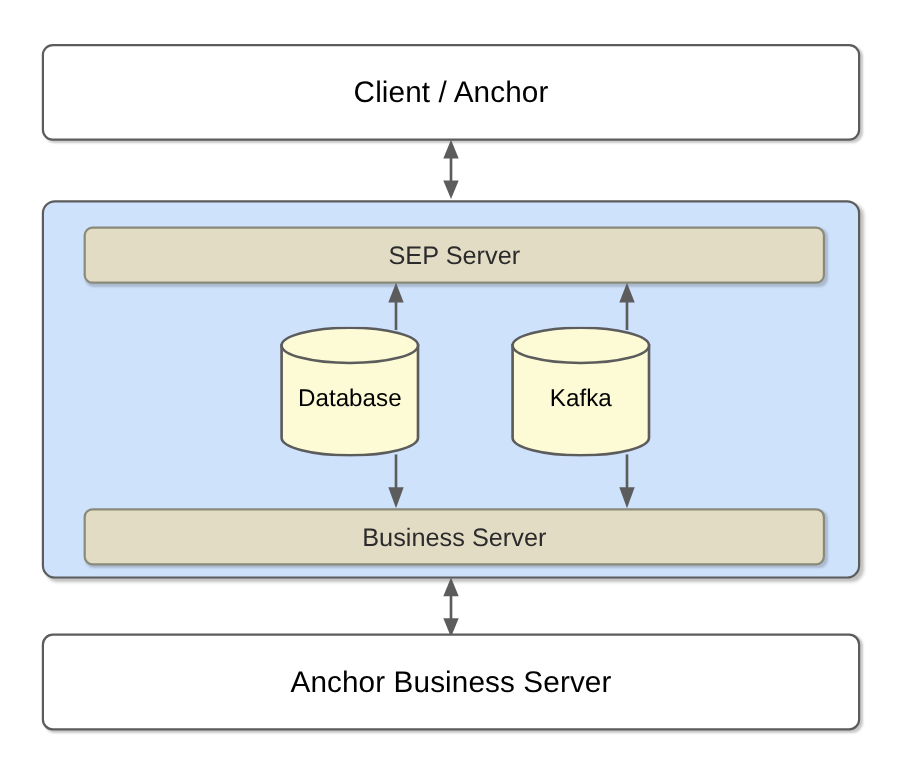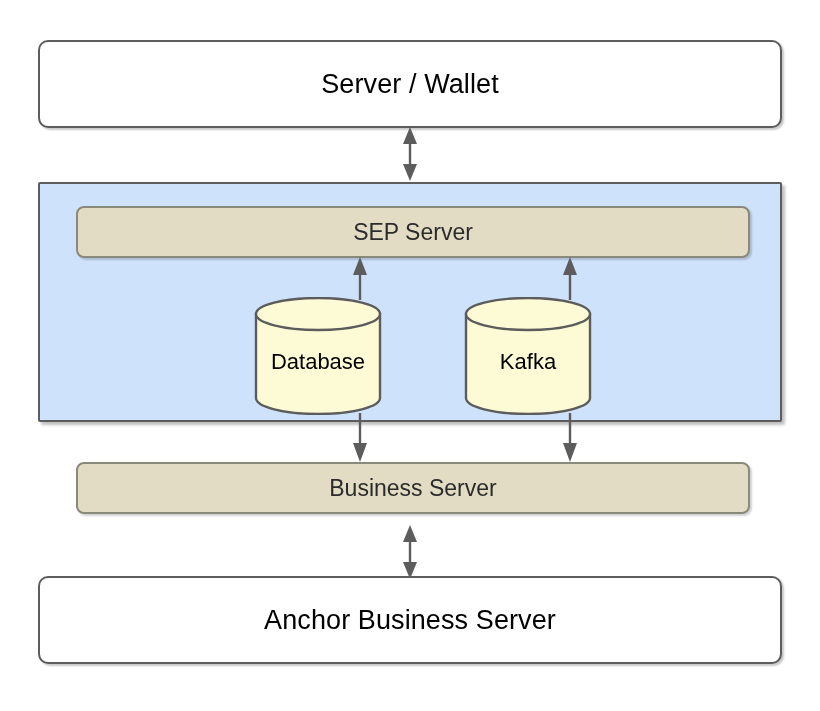--- a/index.html
+++ b/index.html
@@ -59,24 +59,24 @@
     width: 744px;
     height: 88px;
   }
 
   
   #platform-container {
     position: absolute;
     left: 38px;
     top: 182px;
     width: 744px;
-    height: 240px;
+    height: 344px;
     box-sizing: border-box;
     border: 2px solid #5c5c5c;
-    border-radius: 2px;
+    border-radius: 12px;
     background: #cfe2fc;
     box-shadow: 3px 3px 3px rgba(0,0,0,0.25);
   }
 
   
   .server-bar {
     position: absolute;
     box-sizing: border-box;
     border: 2px solid #8a8a7a;
     border-radius: 8px;
@@ -164,21 +164,21 @@
   #kafka-to-sep-connector { left: 518px; top: 72px; }
   #db-to-platform-connector { left: 308px; top: 229px; }
   #kafka-to-platform-connector { left: 518px; top: 229px; }
 </style>
 </head>
 <body>
 
 <div id="diagram-canvas">
 
   <div class="node-box" id="client-wallet-box">
-    <span class="node-label">Server / Wallet</span>
+    <span class="node-label">Client / Anchor</span>
   </div>
 
   <div class="connector" id="client-container-connector">
     <svg width="24" height="56" viewBox="0 0 24 56">
       <line x1="12" y1="12" x2="12" y2="44" stroke="#5c5c5c" stroke-width="2.4"></line>
       <polygon points="12,1 19,18 5,18" fill="#5c5c5c"></polygon>
       <polygon points="12,55 19,38 5,38" fill="#5c5c5c"></polygon>
     </svg>
   </div>
 

